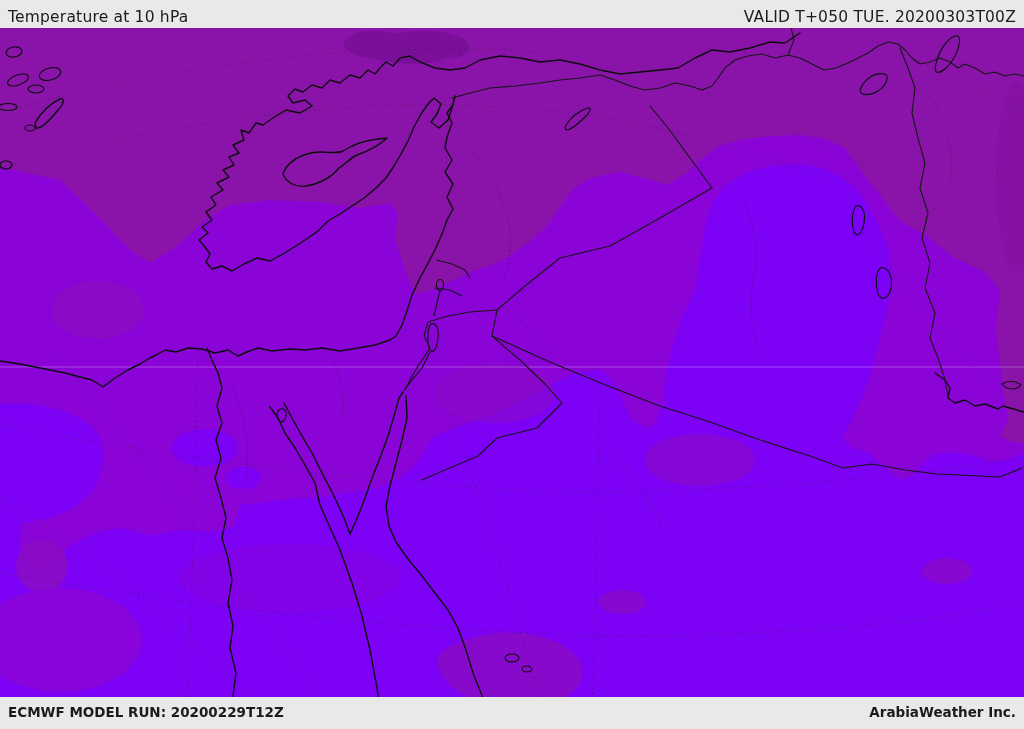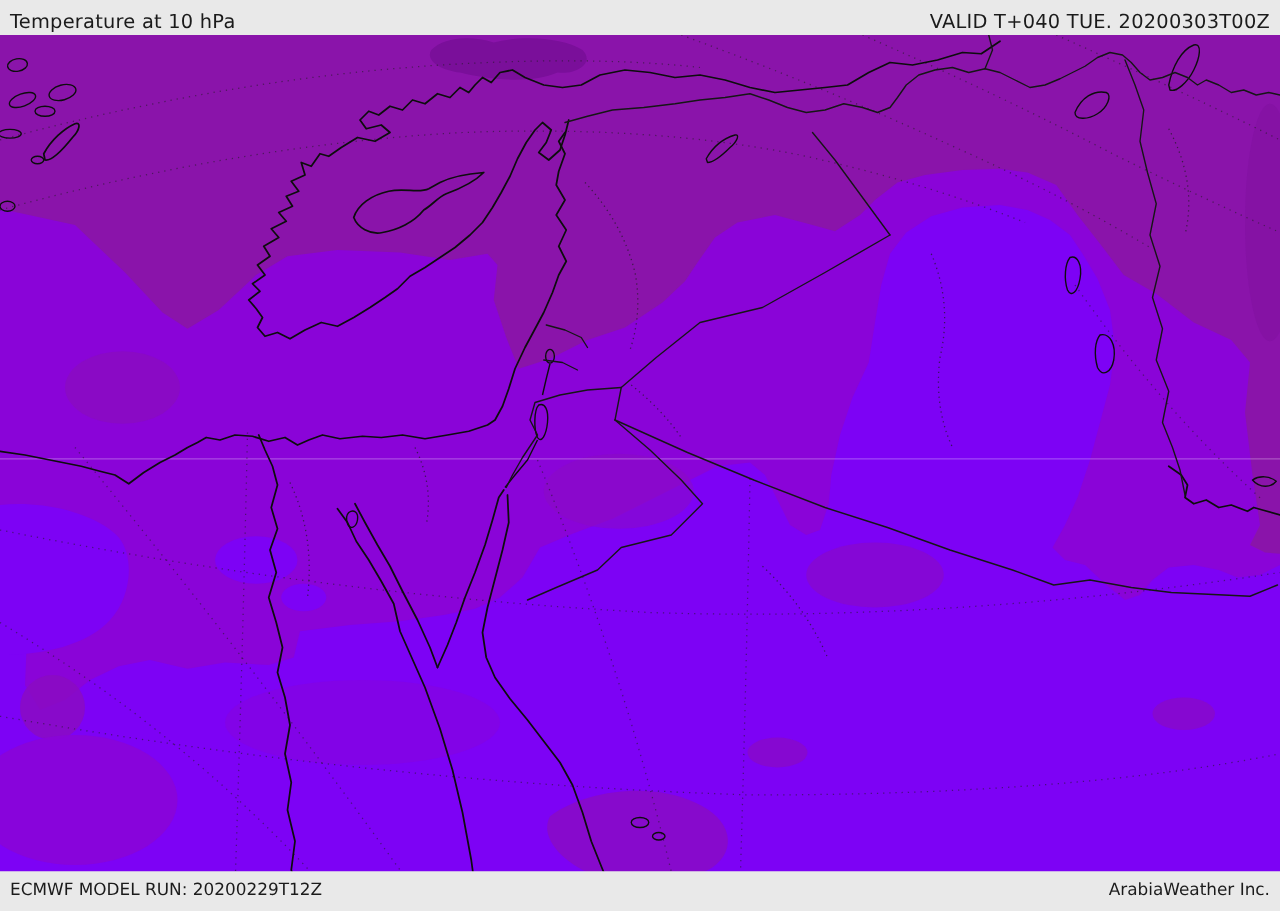--- a/index.html
+++ b/index.html
@@ -12,40 +12,40 @@
   html,body{width:1024px;height:729px;overflow:hidden;background:#fff;
     font-family:"DejaVu Sans","Liberation Sans",sans-serif;}
   .frame{position:relative;width:912px;height:729px;}
   .titlebar{position:absolute;top:0;left:0;width:1024px;height:28px;
     background:var(--bar_bg);color:var(--bar_text);display:flex;
     justify-content:space-between;align-items:flex-end;padding:0 8px 3px 8px;}
   .titlebar .t{font-size:15.5px;line-height:1;letter-spacing:.2px;}
   .maparea{position:absolute;top:28px;left:0;width:1024px;height:682px;background:var(--temp_bright);}
   .statusbar{position:absolute;bottom:0;left:0;width:1024px;height:19px;
     background:var(--bar_bg);color:var(--bar_text);display:flex;
-    justify-content:space-between;align-items:center;padding:16px 8px;}
+    justify-content:space-between;align-items:center;padding:16px 8px;font-weight:bold;}
   .statusbar .t{font-size:13.5px;line-height:1;}
   svg{display:block}
   .f0{fill:var(--temp_darkest)} .f1{fill:var(--temp_dark)} .f15{fill:var(--temp_mid_dark)}
   .f2{fill:var(--temp_mid)} .f3{fill:var(--temp_bright)}
   .coast{fill:none;stroke:var(--coast);stroke-width:1.4;stroke-linejoin:round;stroke-linecap:round}
   .lake{fill:none;stroke:var(--coast);stroke-width:1.1;stroke-linejoin:round}
   .bord{fill:none;stroke:var(--border);stroke-width:1.1;stroke-linejoin:round;stroke-linecap:round}
   .grat{fill:none;stroke:var(--graticule);stroke-width:1;stroke-dasharray:1 4;opacity:.55}
   .spk{fill:none;stroke:var(--graticule);stroke-width:1;stroke-dasharray:1 3;opacity:.7}
   .latline{stroke:var(--lat_line);stroke-width:1;opacity:.28}
 </style>
 </head>
 <body>
 
 <div class="frame">
 
   <div class="titlebar">
     <span class="t">Temperature at 10 hPa</span>
-    <span class="t">VALID T+040 TUE. 20200303T00Z</span>
+    <span class="t">VALID T+050 TUE. 20200303T00Z</span>
   </div>
 
   <div class="maparea">
     <svg width="1024" height="682" viewBox="0 0 1024 682">
 
       <rect x="0" y="0" width="1024" height="682" class="f3"></rect>
 
       <path class="f2" d="M0 0 H1024 V424 L1008 432 L990 434 L975 428 L955 424 L935 426 L922 436 L912 448 L900 452 L885 440 L868 424 L852 420 L842 410 L852 392 L862 370 L872 340 L880 310 L888 280 L892 250 L888 220 L878 195 L866 175 L856 160 L840 148 L822 140 L800 136 L770 138 L745 145 L725 158 L712 175 L705 200 L700 230 L695 262 L682 290 L672 320 L665 352 L663 375 L656 396 L645 400 L632 392 L622 372 L612 352 L600 342 L574 345 L548 358 L520 372 L490 387 L458 399 L432 410 L418 434 L400 450 L380 459 L355 464 L320 469 L280 472 L240 477 L235 498 L215 504 L180 502 L150 507 L120 500 L95 505 L72 516 L52 532 L32 540 L20 520 L22 472 L25 427 L0 412 Z"></path>
 
       <path class="f1" d="M0 0 H1024 V415 L1012 414 L1000 408 L1008 392 L1002 352 L996 302 L1000 262 L985 244 L955 230 L925 207 L899 192 L880 167 L862 144 L845 120 L822 110 L800 107 L770 108 L740 112 L718 118 L700 132 L688 144 L668 157 L650 152 L620 144 L590 150 L572 162 L558 182 L548 197 L530 214 L500 234 L470 244 L440 259 L415 267 L405 242 L395 212 L398 184 L390 175 L360 180 L320 174 L270 172 L230 177 L205 192 L175 220 L150 235 L130 222 L100 190 L60 152 L0 139 Z"></path>

